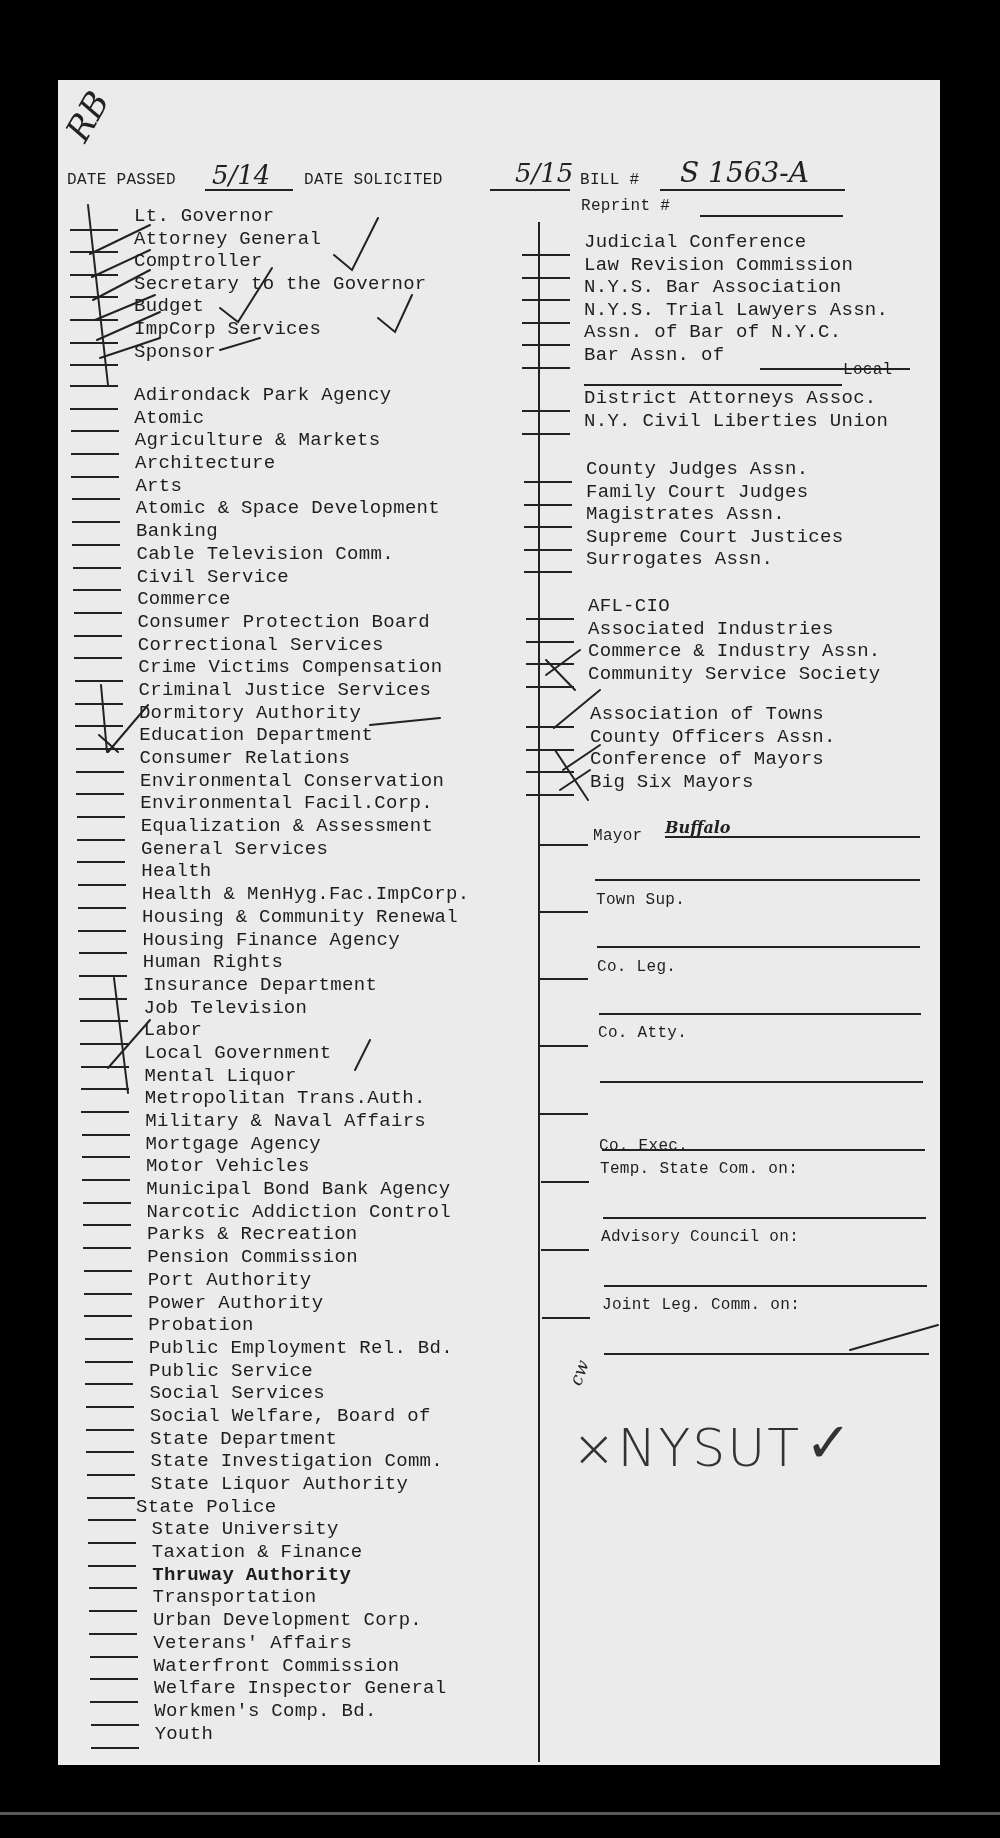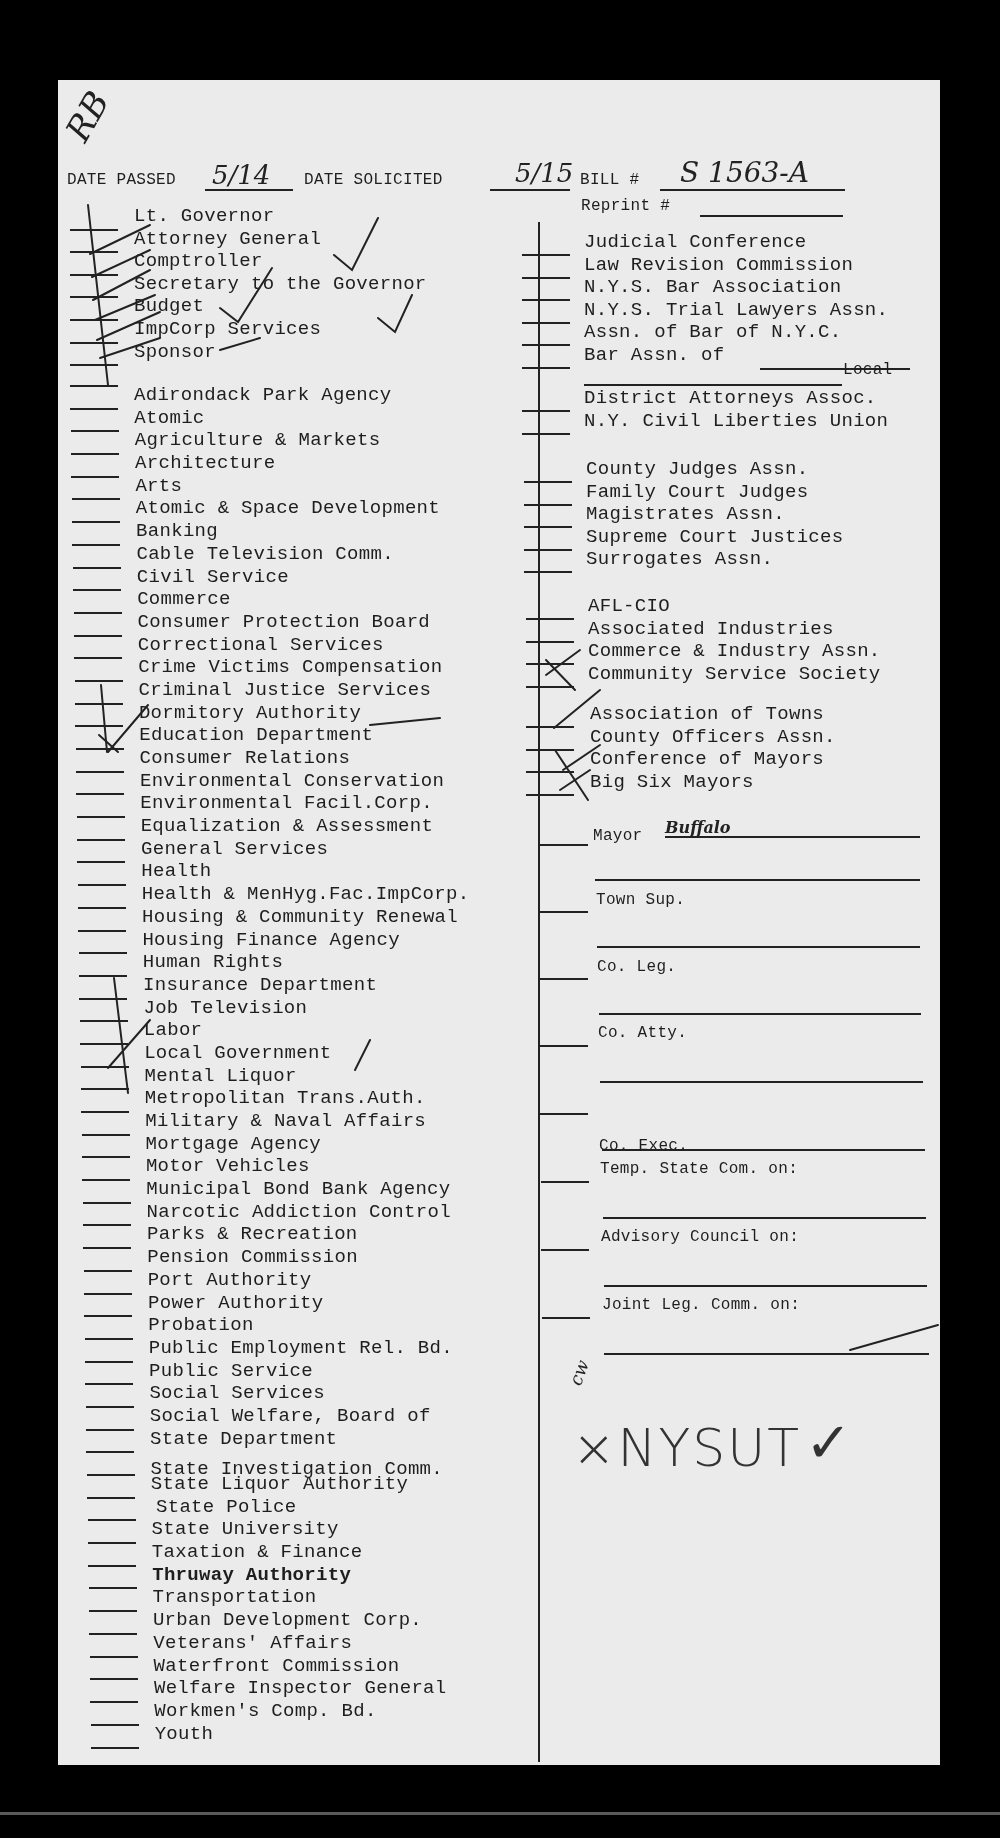--- a/index.html
+++ b/index.html
@@ -253,29 +253,29 @@
     <div class="item" style="height: 22.7px;">
       <span class="tick" style="left: 15.75px; top: 0px;"></span>
       <span class="lbl" style="left: 79.75px;">Social Welfare, Board of</span>
     </div>
     <div class="item" style="height: 22.7px;">
       <span class="tick" style="left: 16.1px; top: 0px;"></span>
       <span class="lbl" style="left: 80.1px;">State Department</span>
     </div>
     <div class="item" style="height: 22.7px;">
       <span class="tick" style="left: 16.45px; top: 0px;"></span>
-      <span class="lbl" style="left: 80.45px; margin-top: 8px;">State Investigation Comm.</span>
+      <span class="lbl" style="left: 80.45px;">State Investigation Comm.</span>
     </div>
     <div class="item" style="height: 22.7px;">
       <span class="tick" style="left: 16.8px; top: 0px;"></span>
       <span class="lbl" style="left: 80.8px;">State Liquor Authority</span>
     </div>
     <div class="item" style="height: 22.7px;">
       <span class="tick" style="left: 17.15px; top: 0px;"></span>
-      <span class="lbl" style="left: 86px;">State Police</span>
+      <span class="lbl" style="left: 66px;">State Police</span>
     </div>
     <div class="item" style="height: 22.7px;">
       <span class="tick" style="left: 17.5px; top: 0px;"></span>
       <span class="lbl" style="left: 81.5px;">State University</span>
     </div>
     <div class="item" style="height: 22.7px;">
       <span class="tick" style="left: 17.85px; top: 0px;"></span>
       <span class="lbl" style="left: 81.85px;">Taxation &amp; Finance</span>
     </div>
     <div class="item" style="height: 22.7px;">

